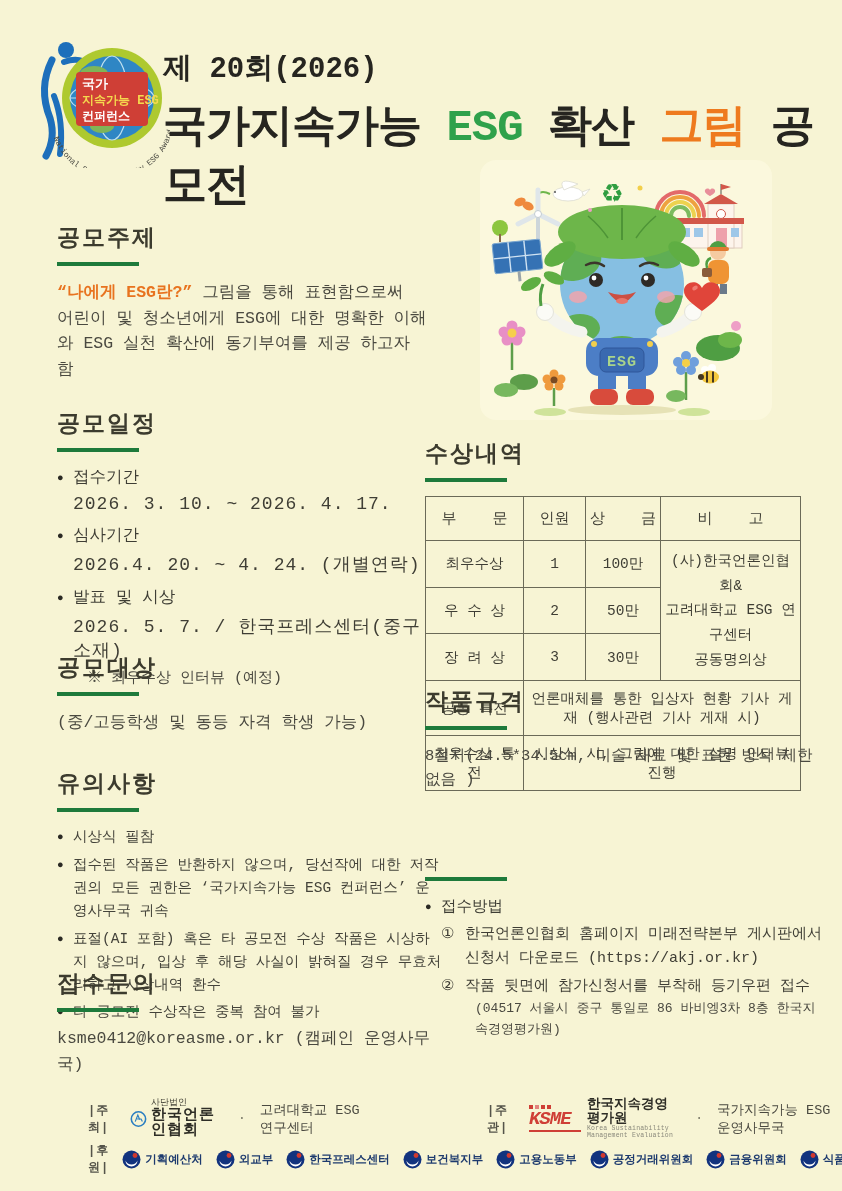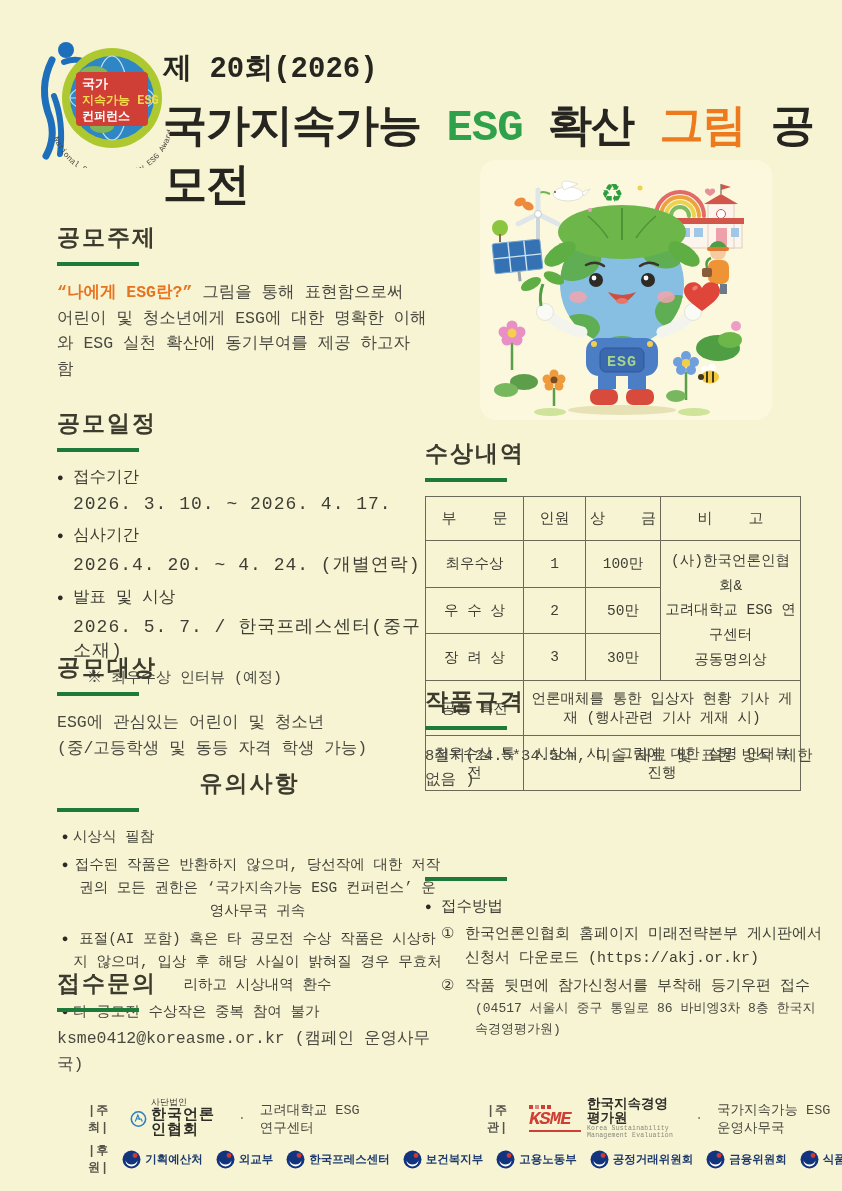--- a/index.html
+++ b/index.html
@@ -322,25 +322,24 @@
       <span class="bullet-dot">●</span>
       <span class="bullet-label">발표 및 시상</span>
     </div>
     <div class="sched-value">2026. 5. 7. / 한국프레스센터(중구 소재)</div>
     <div class="sched-note">※  최우수상 인터뷰 (예정)</div>
   </div>
 
   <div class="section" style="left:57px; top:652px; width:380px;">
     <div class="sec-title">공모대상</div>
     <div class="sec-rule"></div>
-    <div class="body-text">ESG에 관심있는 어린이 및 청소년</div>
     <div class="body-text">(중/고등학생 및 동등 자격 학생 가능)</div>
   </div>
 
-  <div class="section" style="left:57px; top:768px; width:385px;text-align:center;">
+  <div class="section" style="left:57px; top:768px; width:385px;">
     <div class="sec-title">유의사항</div>
     <div class="sec-rule"></div>
     <div class="notes-item">
       <span class="bullet-dot">●</span>
       <span class="notes-text">시상식 필참</span>
     </div>
     <div class="notes-item">
       <span class="bullet-dot">●</span>
       <span class="notes-text">접수된 작품은 반환하지 않으며, 당선작에 대한 저작권의 모든 권한은 ‘국가지속가능 ESG 컨퍼런스’ 운영사무국 귀속</span>
     </div>

